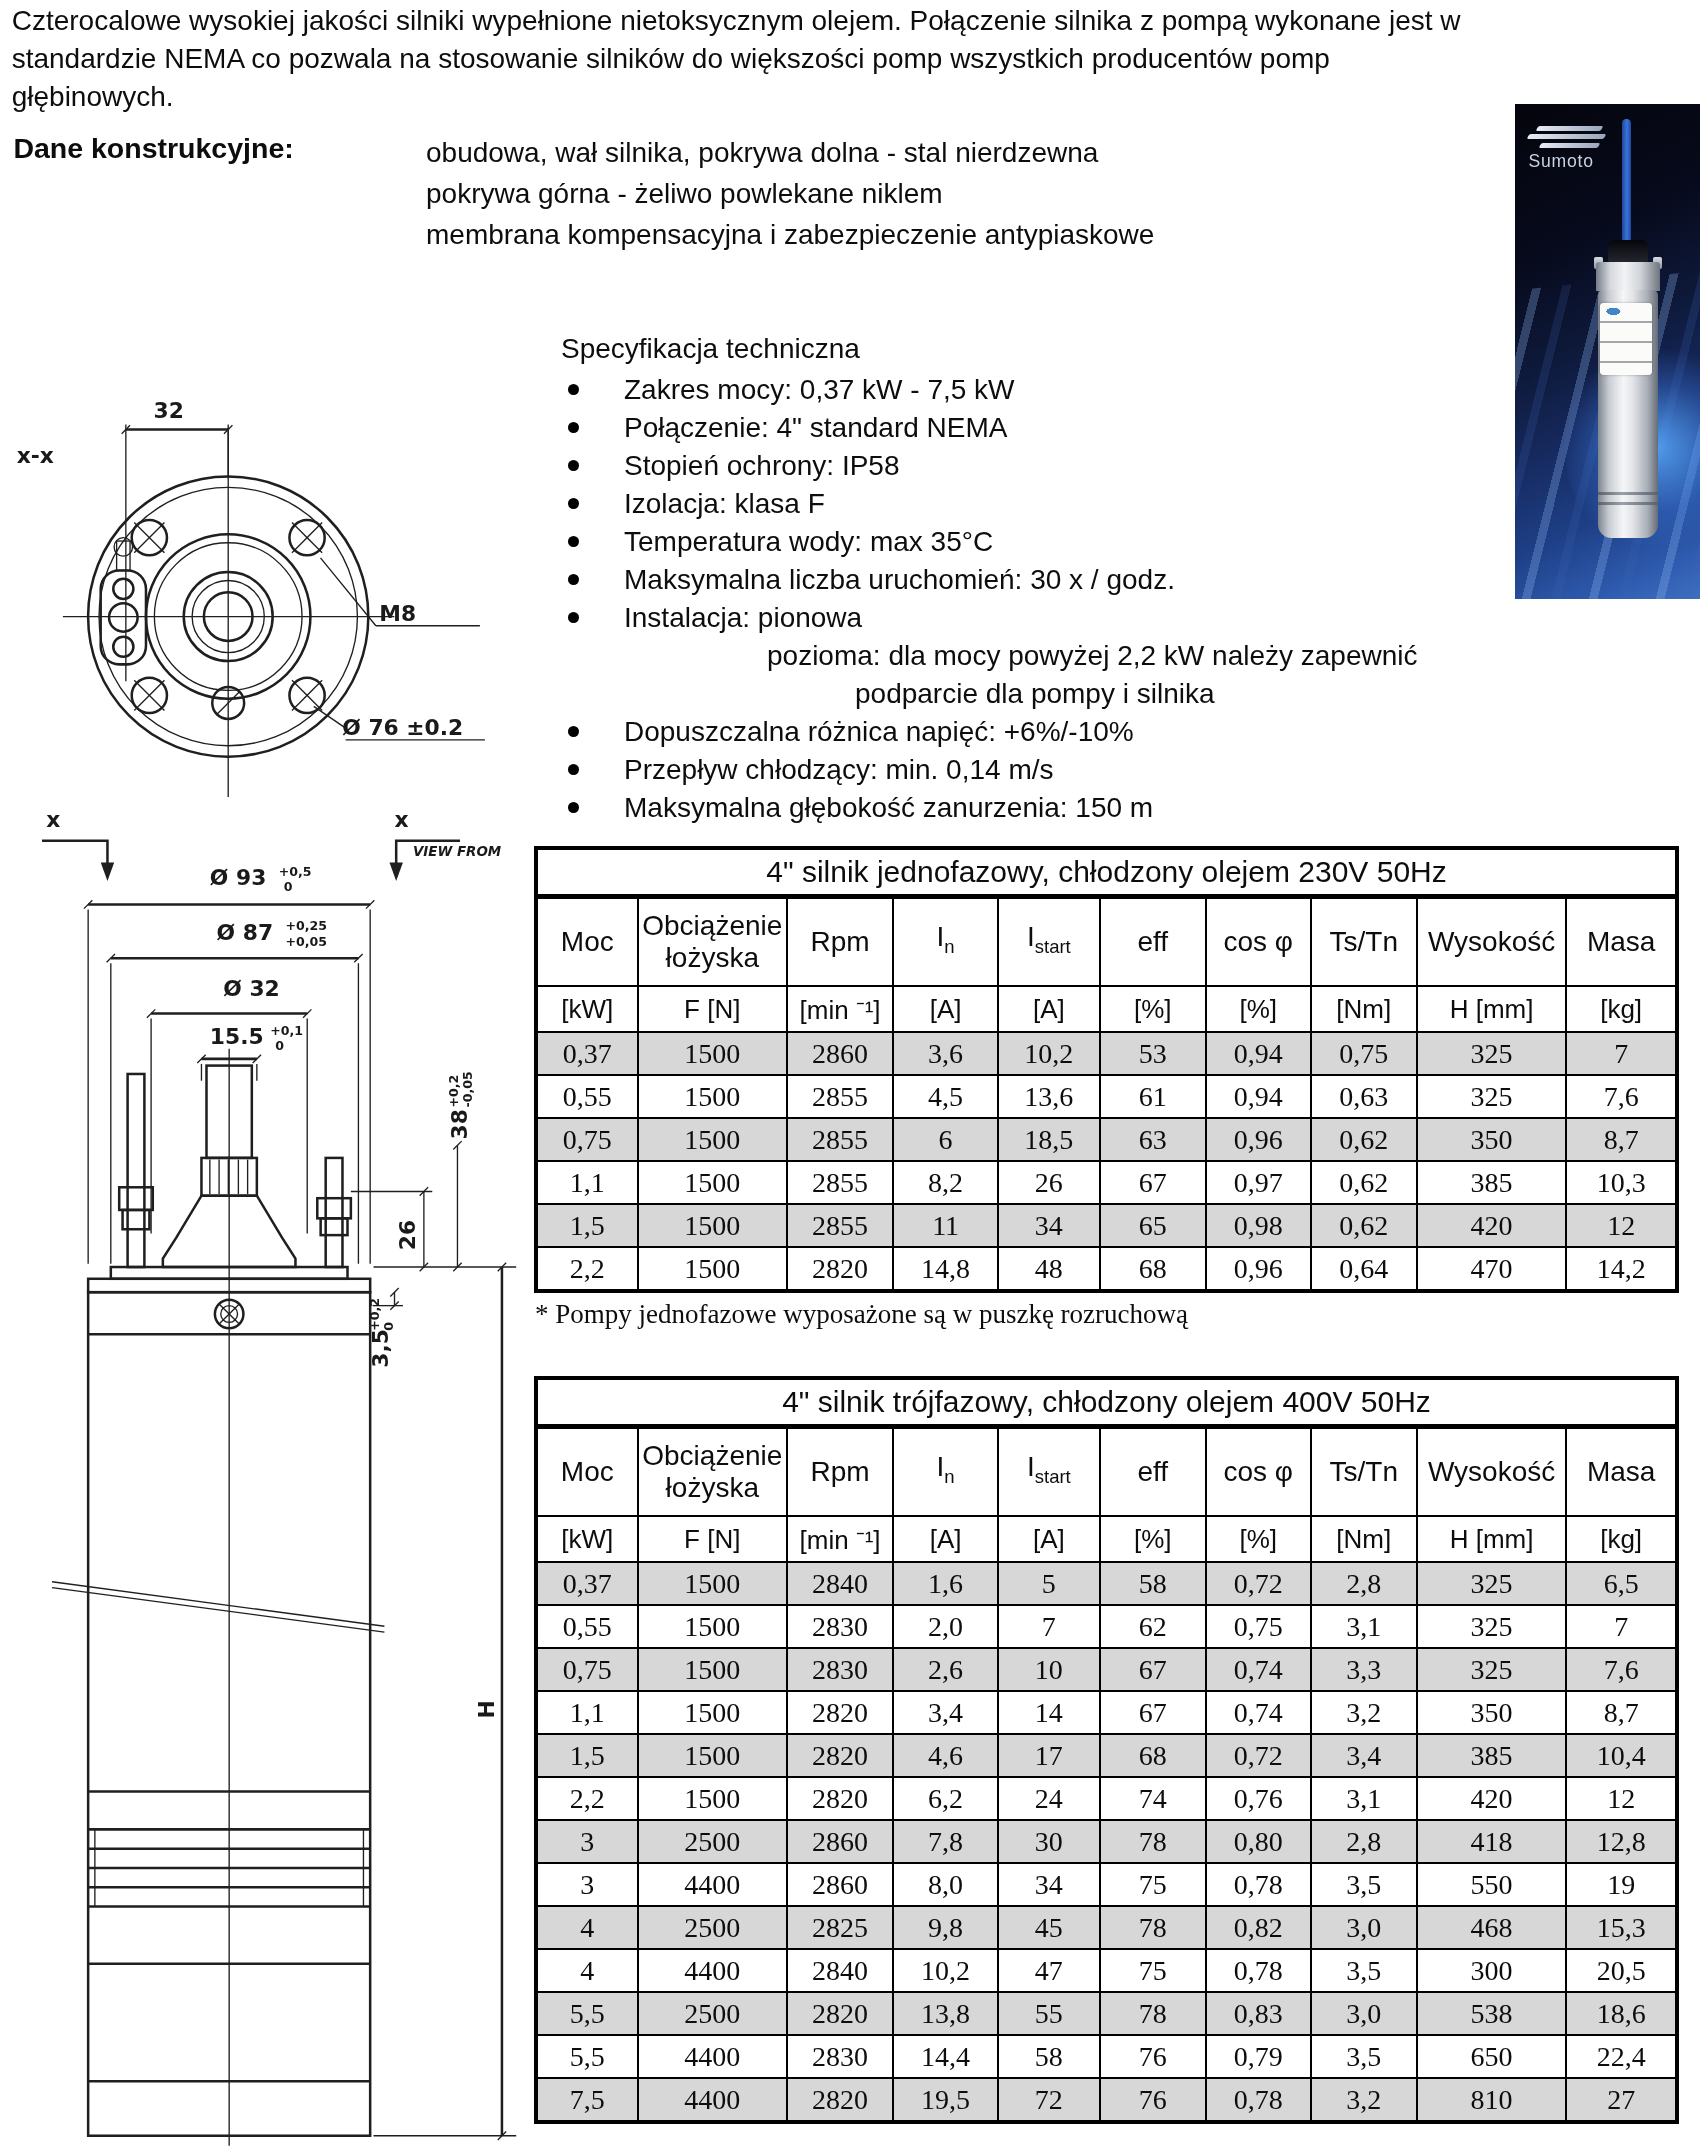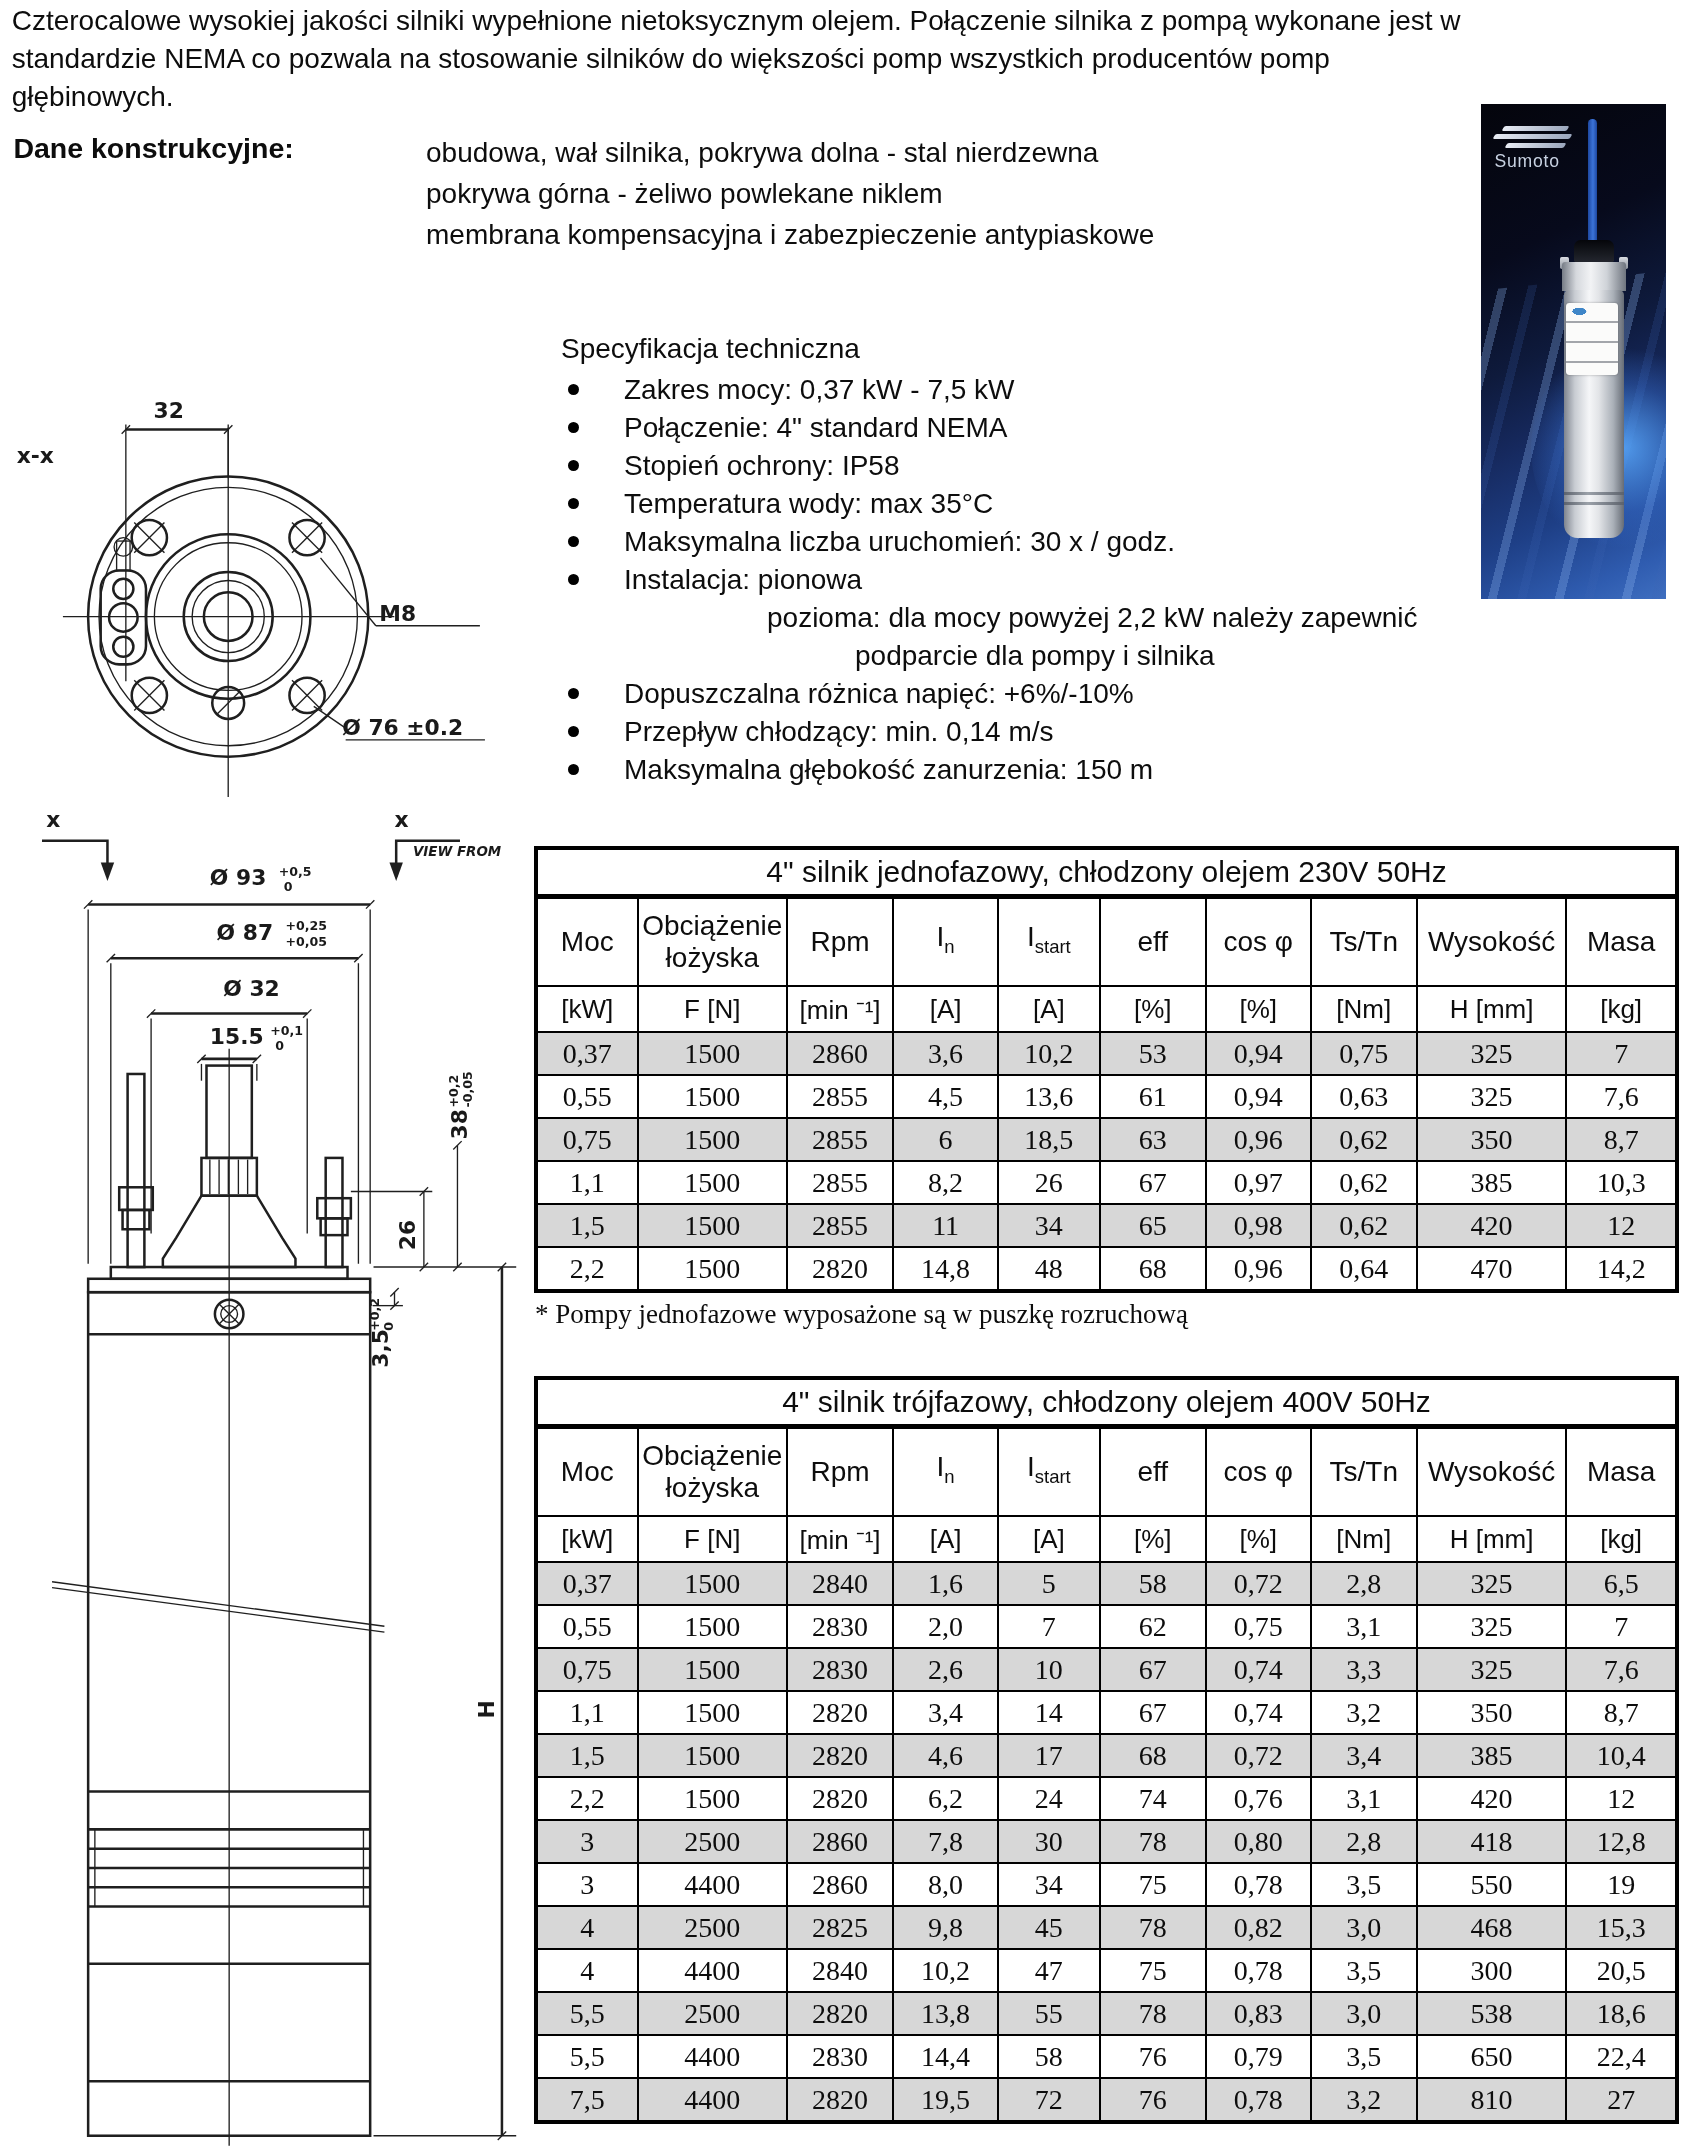--- a/index.html
+++ b/index.html
@@ -40,21 +40,21 @@
   
   svg text{font-family:"DejaVu Sans",sans-serif;fill:#1a1a1a;}
   svg .ln{stroke:#1f1f1f;stroke-width:3;fill:none;}
   svg .thin{stroke:#1f1f1f;stroke-width:1.6;fill:none;}
   svg .dim{font-size:26px;font-weight:bold;}
   svg .tol{font-size:15px;font-weight:bold;}
   svg .mark{font-size:26px;font-weight:bold;}
   svg .view{font-size:16px;font-style:italic;font-weight:bold;}
 
   
-  #photo{left:1481px;top:104px;width:185px;height:495px;overflow:hidden;
+  #photo{left:1515px;top:104px;width:185px;height:495px;overflow:hidden;
      background:linear-gradient(155deg,#04050c 0%,#070a1c 28%,#0e1a3c 48%,#16295e 62%,#1e3f86 78%,#2f5cb0 92%,#3f6fc0 100%);}
   #photo .streaks{position:absolute;left:-34px;top:176px;width:285px;height:352px;opacity:.55;
      background:repeating-linear-gradient(110deg,rgba(140,180,240,.55) 0 8.4px,rgba(10,20,50,0) 8.4px 28.5px,rgba(60,100,180,.35) 28.5px 37px,rgba(5,10,30,0) 37px 65px);
      transform:rotate(-6deg);}
   #photo .glow{position:absolute;right:-50px;top:235px;width:185px;height:218px;border-radius:50%;
      background:radial-gradient(circle,rgba(90,170,255,.85) 0%,rgba(60,120,220,.35) 45%,rgba(0,0,0,0) 70%);}
   #photo .cable{position:absolute;left:107px;top:15px;width:9.2px;height:151px;background:linear-gradient(90deg,#1d47a0,#3c74d8 55%,#1d47a0);border-radius:4.2px;}
   #logo{position:absolute;left:13.4px;top:18.5px;width:92px;}
   #logo .bar{height:5px;margin:3.4px 0;background:linear-gradient(90deg,#e8ecf4,#9aa6bc);transform:skewX(-28deg);border-radius:1.7px;}
   #logo .bar.b1{width:65px;margin-left:8.4px;}
@@ -92,20 +92,21 @@
       <div class="c-line">pokrywa górna - żeliwo powlekane niklem</div>
       <div class="c-line">membrana kompensacyjna i zabezpieczenie antypiaskowe</div>
     </div>
 
   <div id="spec" class="abs">
     <div id="spec-title">Specyfikacja techniczna</div>
     <div id="spec-items">
         <div class="spec-line b"><span class="bullet"></span><span>Zakres mocy: 0,37 kW - 7,5 kW</span></div>
         <div class="spec-line b"><span class="bullet"></span><span>Połączenie: 4" standard NEMA</span></div>
         <div class="spec-line b"><span class="bullet"></span><span>Stopień ochrony: IP58</span></div>
+        <div class="spec-line b"><span class="bullet"></span><span>Izolacja: klasa F</span></div>
         <div class="spec-line b"><span class="bullet"></span><span>Temperatura wody: max 35°C</span></div>
         <div class="spec-line b"><span class="bullet"></span><span>Maksymalna liczba uruchomień: 30 x / godz.</span></div>
         <div class="spec-line b"><span class="bullet"></span><span>Instalacja: pionowa</span></div>
         <div class="spec-line i1"><span>pozioma:  dla mocy powyżej 2,2 kW należy zapewnić</span></div>
         <div class="spec-line i2"><span>podparcie dla pompy i silnika</span></div>
         <div class="spec-line b"><span class="bullet"></span><span>Dopuszczalna różnica napięć: +6%/-10%</span></div>
         <div class="spec-line b"><span class="bullet"></span><span>Przepływ chłodzący: min. 0,14 m/s</span></div>
         <div class="spec-line b"><span class="bullet"></span><span>Maksymalna głębokość zanurzenia: 150 m</span></div>
       </div>
   </div>

